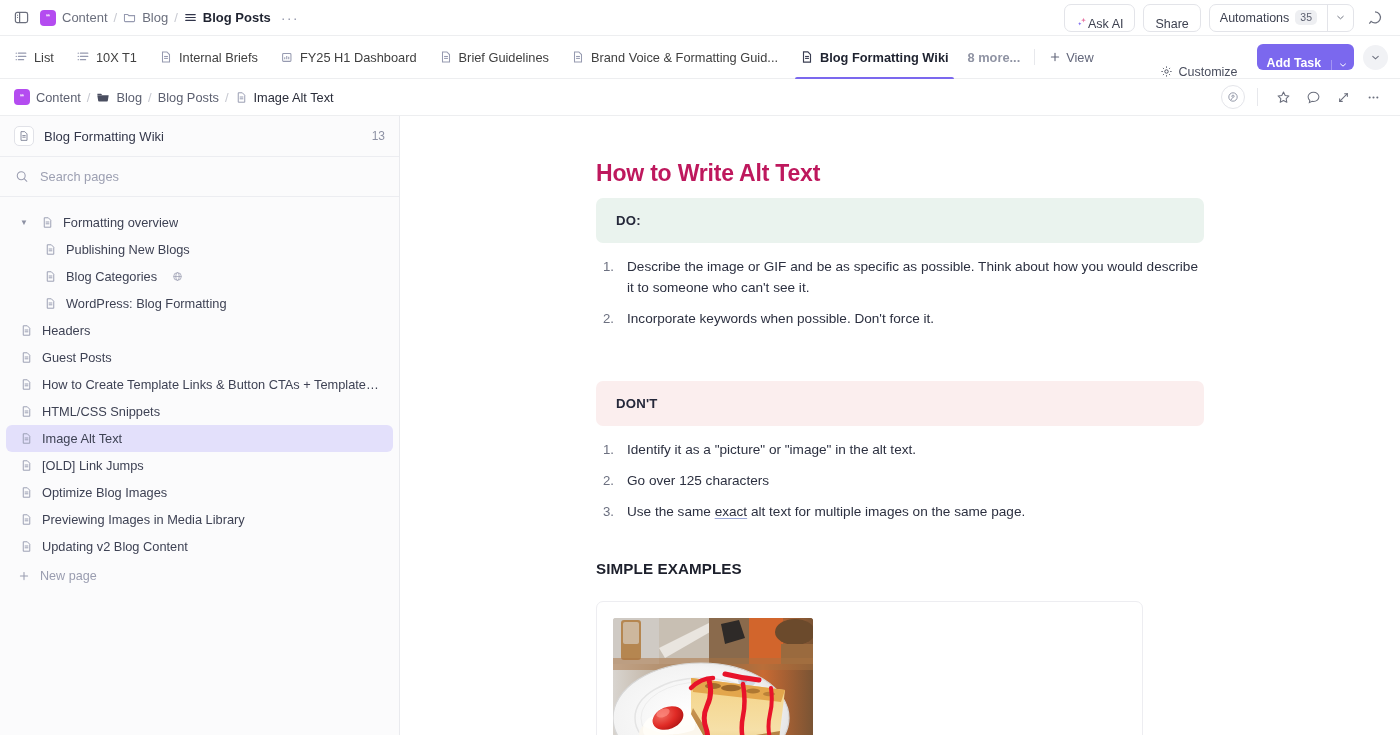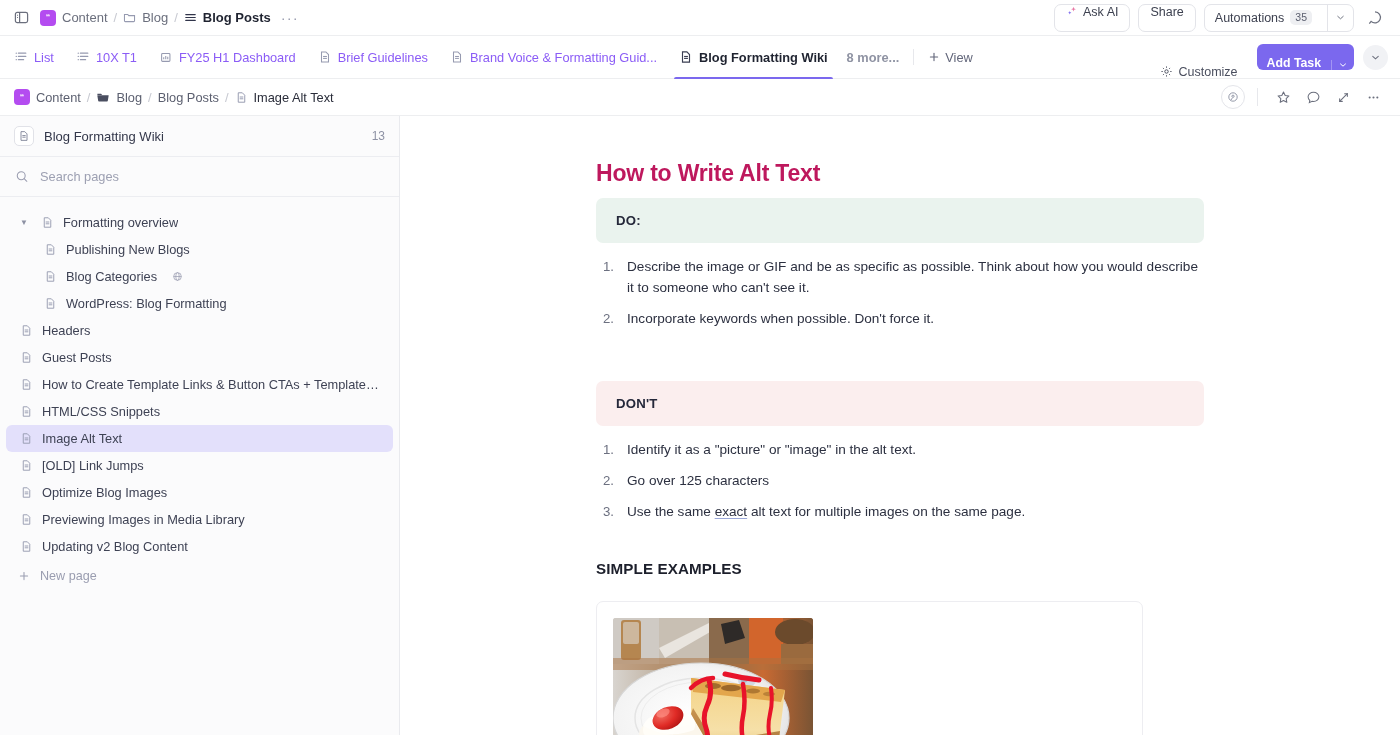--- a/index.html
+++ b/index.html
@@ -32,21 +32,21 @@
   .crumb-sep { color: #c7c9d1; font-size: 13px; }
   .sq-badge {
     width: 16px; height: 16px; border-radius: 4px;
     background: #b44cf0; color: #fff;
     display: flex; align-items: center; justify-content: center;
     font-size: 9px; font-weight: 700; line-height: 1;
   }
   .dots-btn { color: #9a9db0; font-size: 15px; letter-spacing: 1px; padding: 0 4px; }
   .topbar-right { margin-left: auto; display: flex; align-items: center; gap: 8px; }
   .pill {
-    height: 28px; display: flex; align-items: flex-start; gap: 5px;
+    height: 28px; display: flex; align-items: flex-end; 
     padding: 0 11px; border: 1px solid #e3e4e9; border-radius: 7px;
     font-size: 12.5px; color: #3d4150; background: #fff; white-space: nowrap;
   }
   .pill.group { padding: 0; border-radius: 7px; overflow: hidden; }
   .pill.group > .seg { display: flex; align-items: center; gap: 6px; padding: 0 10px; height: 100%; font-size: 12.5px; color: #3d4150; }
   .pill.group > .seg + .seg { border-left: 1px solid #e3e4e9; padding: 0 7px; }
   .count-chip {
     background: #eeeff2; color: #5a5e6e; border-radius: 5px;
     font-size: 10.5px; padding: 2px 5px; line-height: 1;
   }
@@ -55,21 +55,21 @@
   
   .tabbar {
     height: 43px; flex: 0 0 43px;
     display: flex; align-items: stretch;
     padding: 0 12px 0 14px;
     border-bottom: 1px solid #edeef0;
     background: #fff;
   }
   .tab {
     display: flex; align-items: center; gap: 6px;
-    padding: 0 11px; font-size: 12.8px; color: #8b5cf6;
+    padding: 0 11px; font-size: 12.8px; color: #404040;
     position: relative; white-space: nowrap;
   }
   .tab:first-child { padding-left: 0; }
   .tab.active { color: #1f2330; font-weight: 700; }
   .tab.active::after {
     content: ""; position: absolute; left: 6px; right: 6px; bottom: -1px;
     height: 2.5px; background: #7b68ee; border-radius: 2px 2px 0 0;
   }
   .tab-more { display: flex; align-items: center; font-size: 12.8px; color: #8f93a3; padding: 0 8px; font-weight: bold; }
   .tabdiv { width: 1px; background: #e7e8ec; margin: 13px 6px; }
@@ -269,20 +269,30 @@
         <svg width="14" height="14" viewBox="0 0 16 16" fill="none" stroke="currentColor" stroke-width="1.3" stroke-linecap="round">
           <line x1="5" y1="3.6" x2="13.5" y2="3.6"></line>
             <line x1="5" y1="7.3" x2="13.5" y2="7.3"></line>
             <line x1="5" y1="11" x2="11" y2="11"></line>
           <circle cx="2.6" cy="3.6" r=".8" fill="currentColor" stroke="none"></circle>
             <circle cx="2.6" cy="7.3" r=".8" fill="currentColor" stroke="none"></circle>
             <circle cx="2.6" cy="11" r=".8" fill="currentColor" stroke="none"></circle>
         </svg>
       </span>
       <span>10X T1</span>
+    </div>
+    <div class="tab">
+      <span class="doc-ico">
+        <svg width="14" height="14" viewBox="0 0 16 16" fill="none" stroke="currentColor" stroke-width="1.2">
+          <path d="M4 2.2h5l3 3v8.6H4z"></path>
+            <line x1="5.8" y1="7.4" x2="10.2" y2="7.4"></line>
+            <line x1="5.8" y1="9.6" x2="10.2" y2="9.6"></line>
+        </svg>
+      </span>
+      <span>Internal Briefs</span>
     </div>
     <div class="tab">
       <span class="doc-ico">
         <svg width="14" height="14" viewBox="0 0 16 16" fill="none" stroke="currentColor" stroke-width="1.2">
           <rect x="3" y="4" width="9.5" height="9" rx="1"></rect>
             <line x1="5.4" y1="10.6" x2="5.4" y2="8.4"></line>
             <line x1="7.7" y1="10.6" x2="7.7" y2="6.9"></line>
             <line x1="10" y1="10.6" x2="10" y2="7.7"></line>
         </svg>
       </span>

